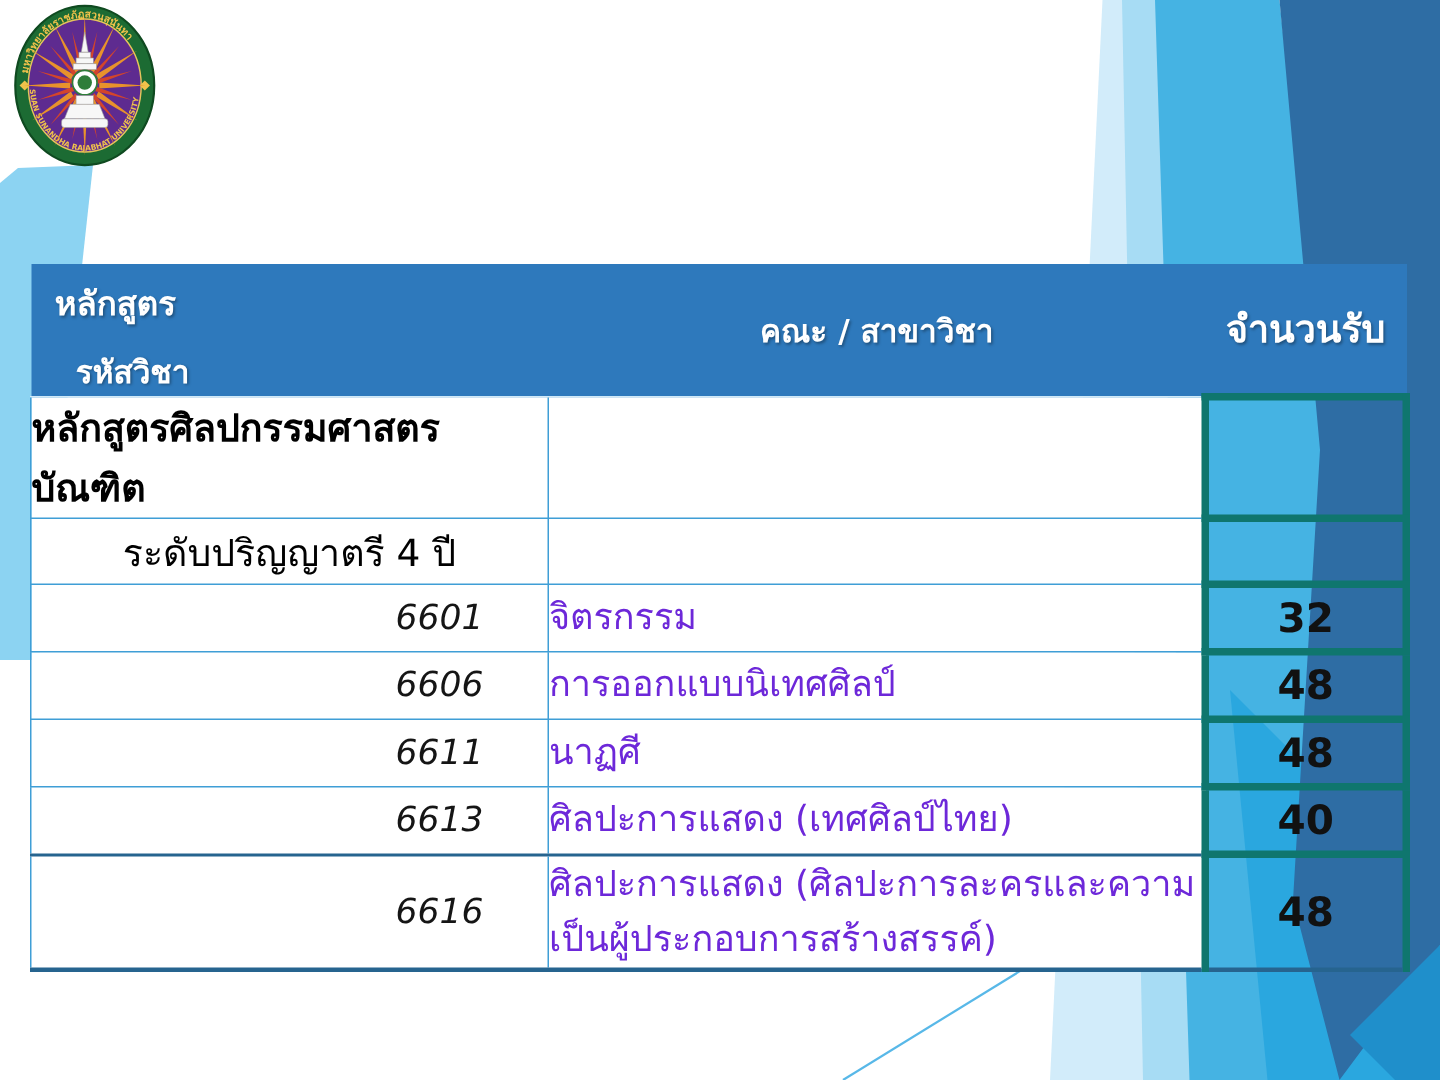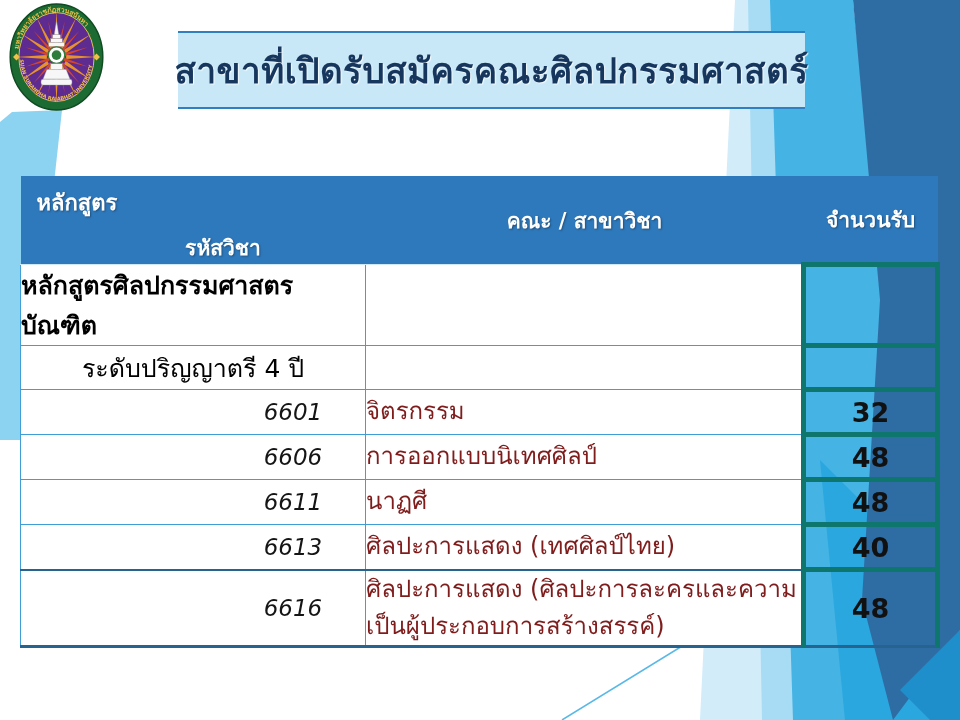--- a/index.html
+++ b/index.html
@@ -27,30 +27,30 @@
   }
   table.admit th,table.admit td{padding:0;vertical-align:middle;}
   tr.head{height:80px;}
   tr.sec1{height:41px;}
   tr.sec2{height:44px;}
   tr.data{height:45px;}
   tr.last{height:59px;}
   th.hcell{background:#2e79bc;color:#ffffff;font-weight:600;border:0;}
   .hc1{text-align:left;vertical-align:top;}
   .hline1{font-size:22px;padding:9px 0 0 16px;text-shadow:1px 1px 2px rgba(0,0,0,.35);}
-  .hline2{font-size:21px;text-align:center;margin-top:11px;transform:translateX(30px);
+  .hline2{font-size:21px;text-align:left;margin-top:11px;transform:translateX(30px);
           text-shadow:1px 1px 2px rgba(0,0,0,.35);}
   .hc2{text-align:center;font-size:21px;text-shadow:1px 1px 2px rgba(0,0,0,.35);}
-  .hc3{text-align:center;font-size:21px;text-shadow:1px 1px 2px rgba(0,0,0,.35);}
+  .hc3{text-align:center;font-size:25px;text-shadow:1px 1px 2px rgba(0,0,0,.35);}
   td.c1,td.c2{background:#ffffff;border:1px solid #3f9ed6;}
   td.c3{background:transparent;border:5px solid #0f766e;text-align:center;
         font-size:27px;font-weight:600;color:#111;}
   td.code{text-align:center;font-size:23px;color:#151515;}
   td.code .shift{display:inline-block;transform:translateX(100px);font-style:italic;}
-  td.name{font-size:24px;color:#7f1d1d;padding:4px 12px 4px 14px;line-height:1.55;}
+  td.name{font-size:24px;color:#6d28d9;padding:4px 12px 4px 14px;line-height:1.55;}
   td.secL{font-size:25px;font-weight:700;color:#000;padding-left:6px;margin-top:28px;}
   td.secC{font-size:25px;font-weight:400;color:#000;text-align:center;}
   tr.last td{border-top:2px solid #26648f;border-bottom:3px solid #26648f;}
   tr.head th{border-bottom:1px solid #cfe9f8;}
 </style>
 </head>
 <body>
 
 <div class="slide">
 
@@ -122,23 +122,20 @@
         <rect x="42" y="42" width="16" height="4"></rect>
         <circle cx="50" cy="55" r="8.5" fill="#FFFFFF" stroke="#2F7D3A" stroke-width="1.2"></circle>
         <circle cx="50" cy="55" r="5" fill="#2F7D3A" stroke="none"></circle>
         <rect x="44" y="64" width="12" height="6"></rect>
         <polygon points="40,70 60,70 64,80 36,80"></polygon>
         <rect x="34" y="80" width="32" height="6" rx="2"></rect>
       </g>
     </svg>
   </div>
 
-  <div class="title-box">
-    <span class="title-text">สาขาที่เปิดรับสมัครคณะศิลปกรรมศาสตร์</span>
-  </div>
 
   <table class="admit">
     <colgroup>
         <col style="width:345px">
         <col style="width:438px">
         <col style="width:134px">
       </colgroup>
     <thead>
       <tr class="head">
         <th class="hcell hc1">

